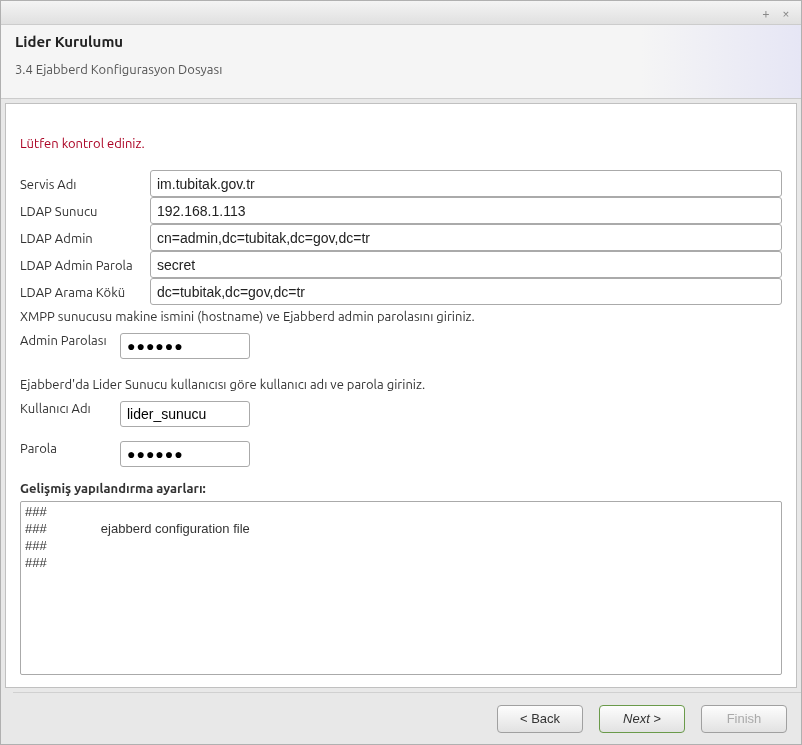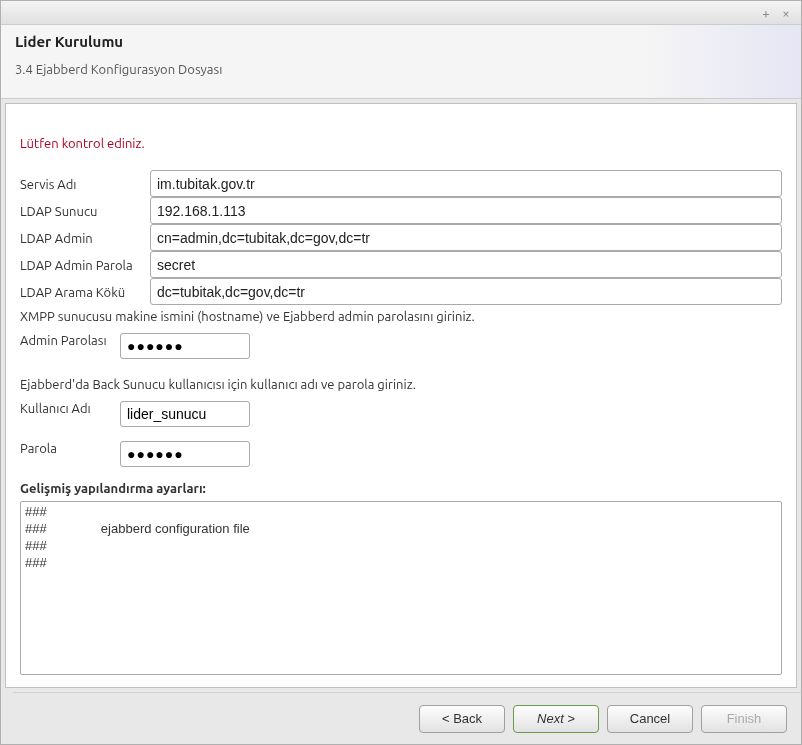--- a/index.html
+++ b/index.html
@@ -149,21 +149,21 @@
       resize: none;
       overflow-y: scroll;
       line-height: 1.3;
       white-space: pre;
     }
     .footer {
       height: 52px;
       display: flex;
       justify-content: flex-end;
       align-items: center;
-      gap: 8px;
+      gap: 16px;
       padding: 0 14px;
       background: #e8e8e8;
       border-top: 1px solid #d0d0d0;
       margin-left: 12px;
     }
     .footer button {
       min-width: 86px;
       height: 28px;
       padding: 2px 14px;
       font-size: 13px;
@@ -233,21 +233,21 @@
         <input type="text" value="dc=tubitak,dc=gov,dc=tr" style="">
       </div>
 
       <div class="hint">XMPP sunucusu makine ismini (hostname) ve Ejabberd admin parolasını giriniz.</div>
 
       <div class="short-row">
         <label>Admin Parolası</label>
         <input type="text" class="dot-pw" value="●●●●●●" style="">
       </div>
 
-      <div class="hint">Ejabberd'da Back Sunucu kullanıcısı için kullanıcı adı ve parola giriniz.</div>
+      <div class="hint">Ejabberd'da Lider Sunucu kullanıcısı göre kullanıcı adı ve parola giriniz.</div>
 
       <div class="short-row">
         <label>Kullanıcı Adı</label>
         <input type="text" value="lider_sunucu" style="">
       </div>
 
       <div class="short-row">
         <label>Parola</label>
         <input type="text" class="dot-pw" value="●●●●●●" style="">
       </div>
@@ -258,16 +258,15 @@
 ###               ejabberd configuration file
 ###
 ###</textarea>
 
     </div>
   </div>
 
   <div class="footer">
     <button>&lt; Back</button>
     <button class="primary">Next &gt;</button>
-    <button>Cancel</button>
     <button disabled="">Finish</button>
   </div>
 </div>
 
 </body></html>

